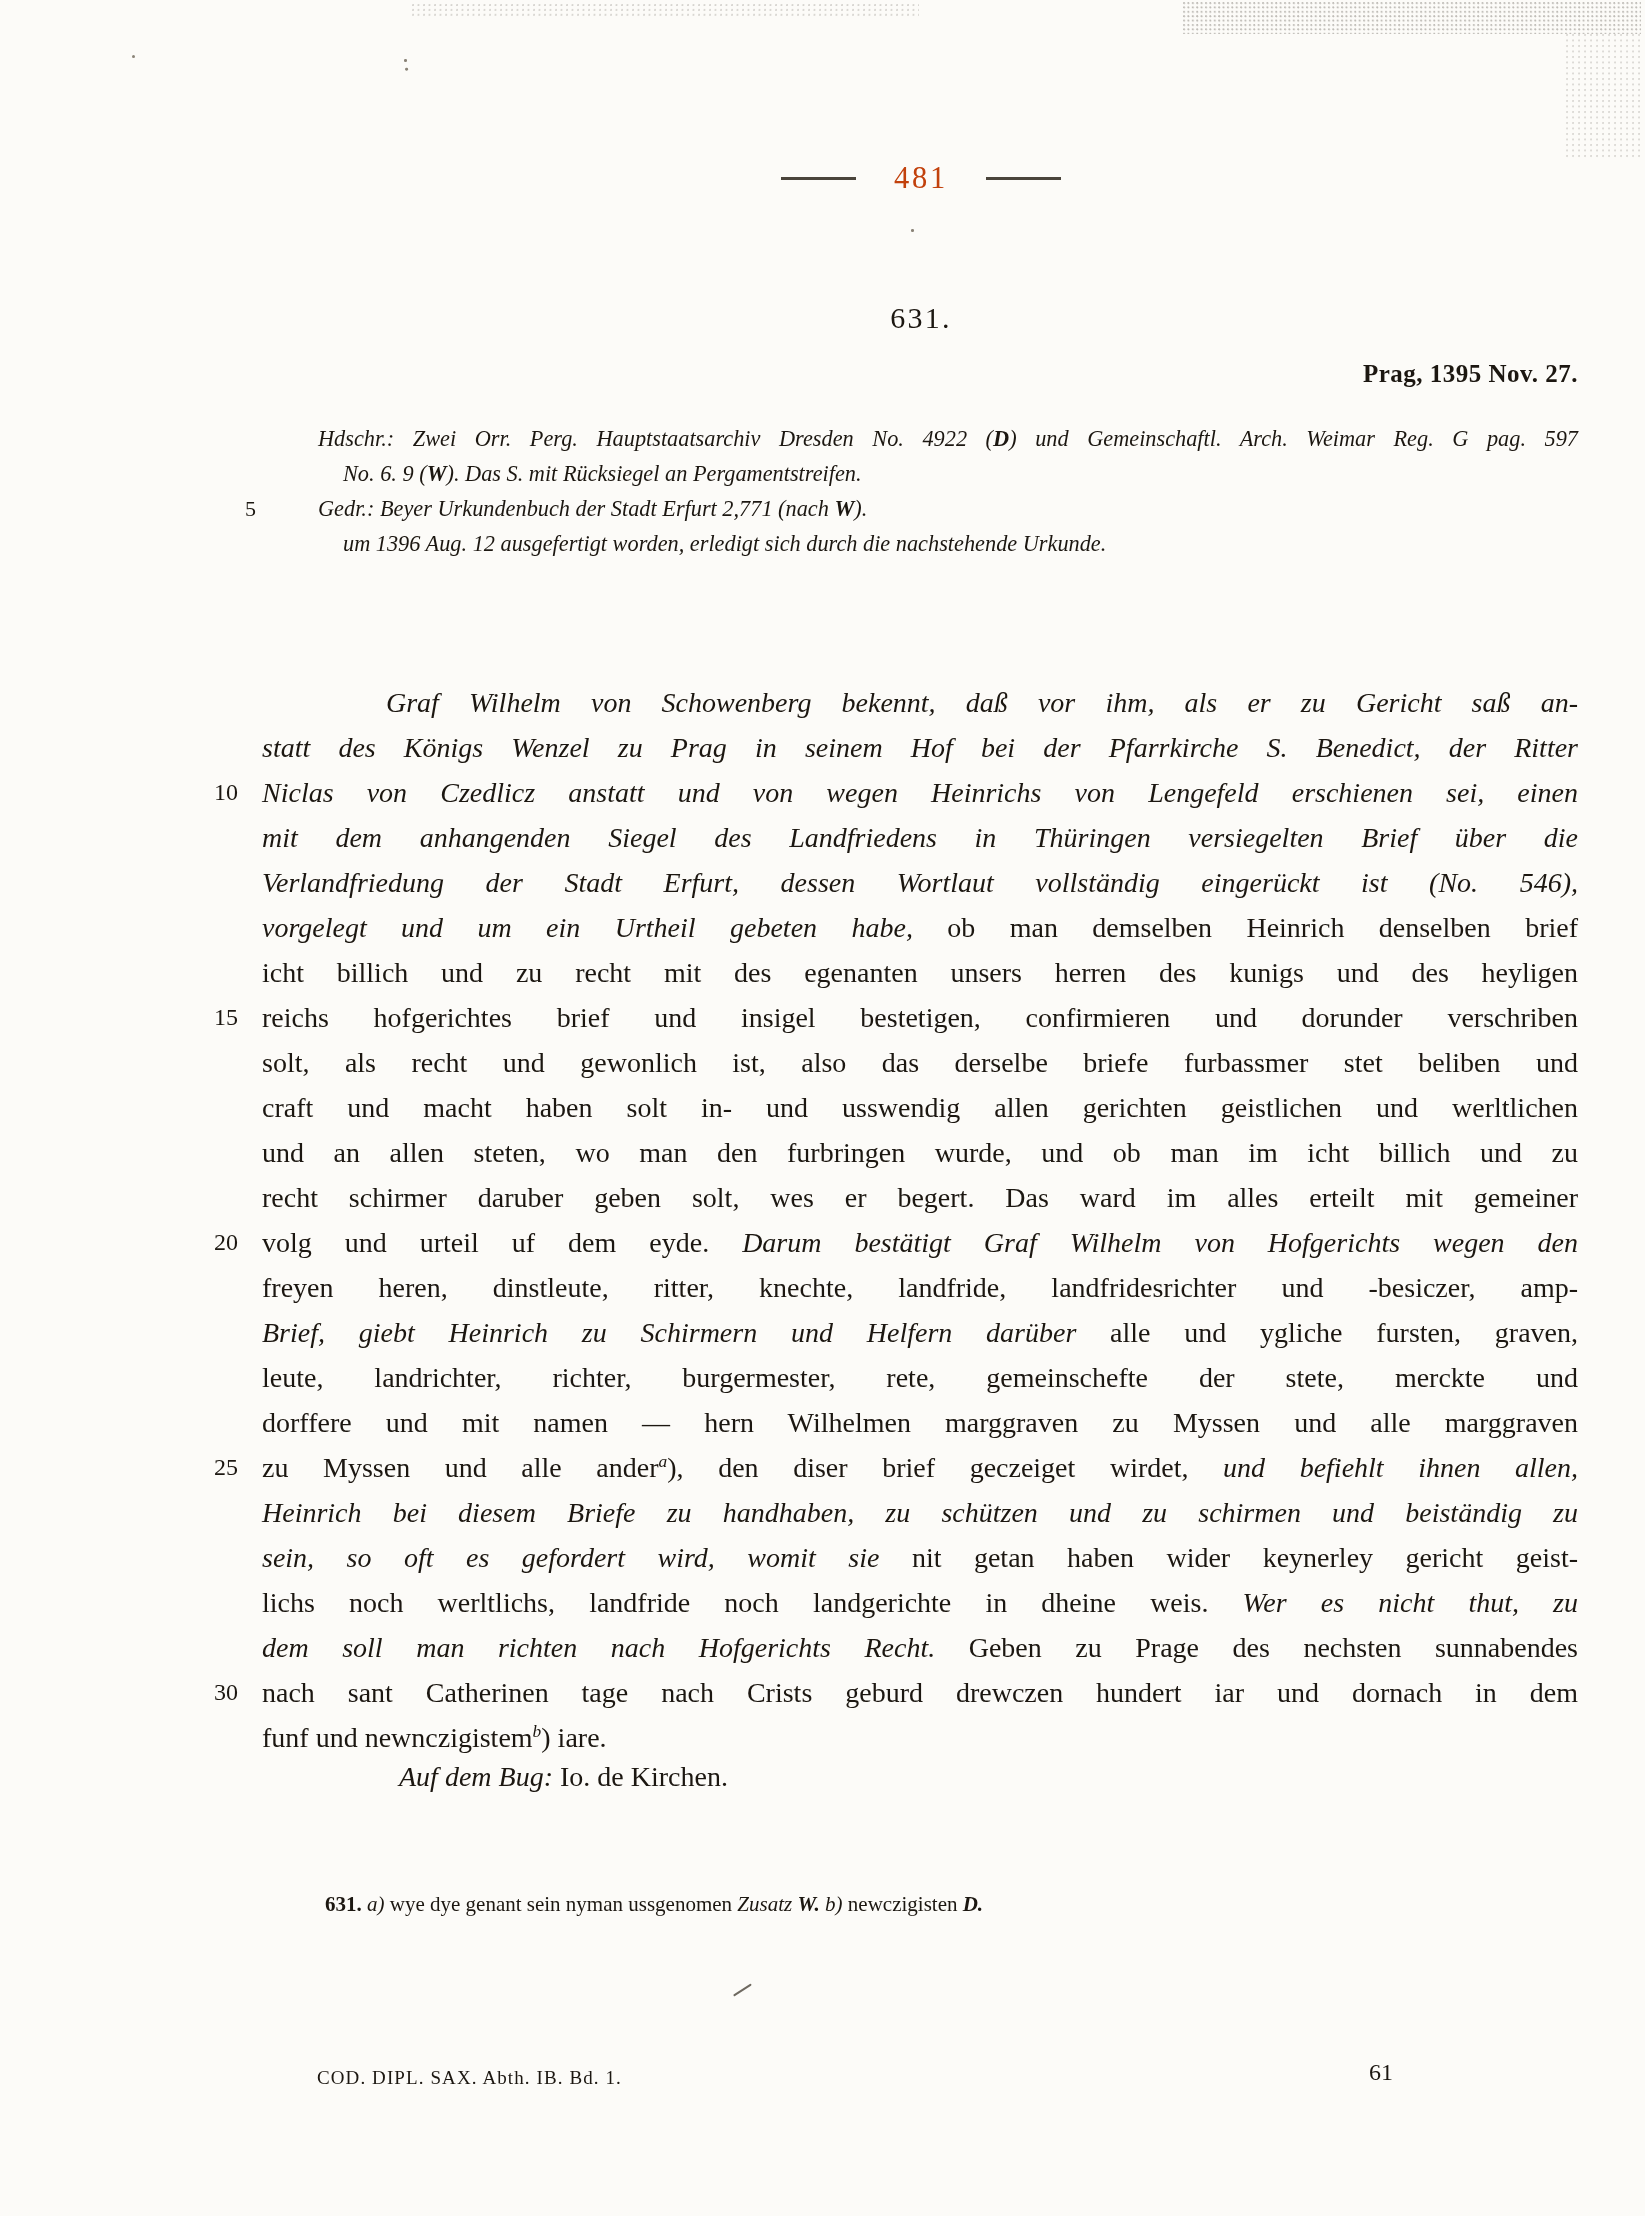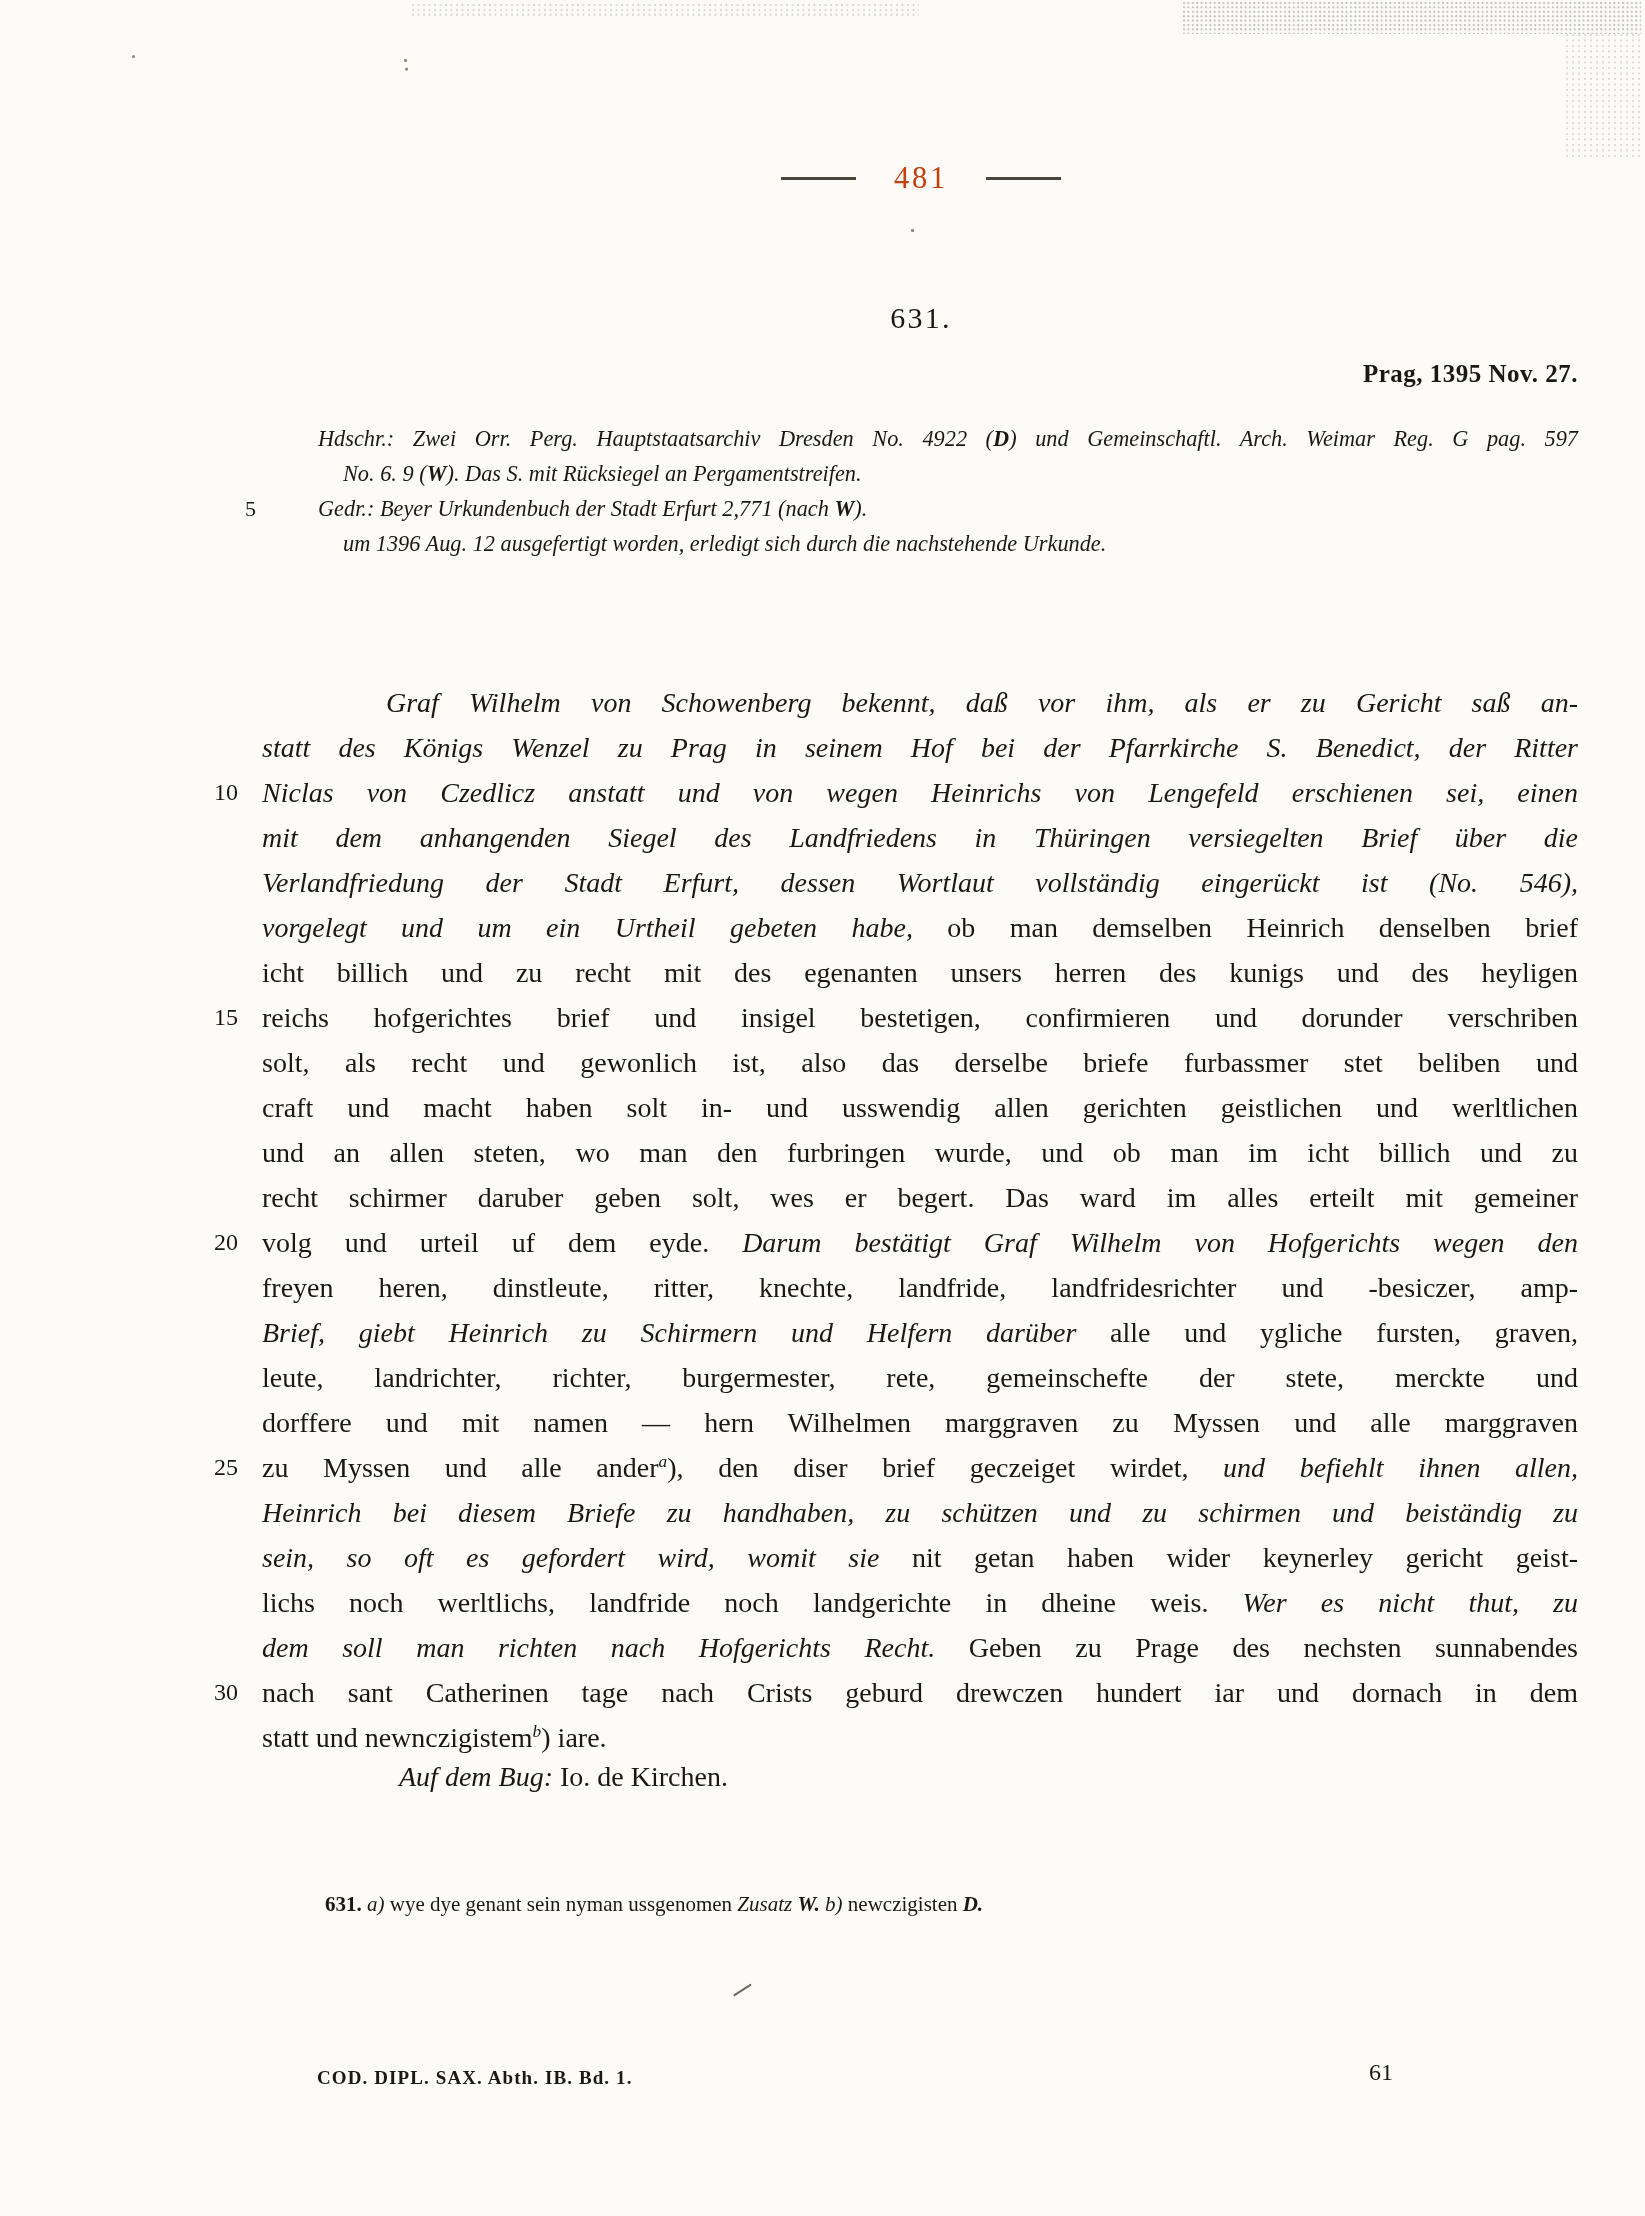--- a/index.html
+++ b/index.html
@@ -70,21 +70,21 @@
 
   
   .signature { position: absolute; top: 1754px; left: 262px; width: 1316px;
                font-size: 28px; line-height: 45px; }
   .sig { padding-left: 137px; font-family: Liberation Serif, serif; }
   .footnote { position: absolute; top: 1887px; left: 325px; width: 1260px;
               font-size: 21px; line-height: 34px; }
 
   
   .footer-left { position: absolute; top: 2067px; left: 317px;
-                 font-size: 19px; font-weight: bold; letter-spacing: 1.1px; }
+                 font-size: 19px; font-weight: normal; letter-spacing: 1.1px; }
   .footer-right { position: absolute; top: 2059px; left: 1369px; font-size: 24px; }
 </style>
 </head>
 <body>
 
 <div class="page">
 
   <div class="noise n1a"></div>
   <div class="noise n1b"></div>
   <div class="noise n2"></div>
@@ -125,21 +125,21 @@
       <div class="line jl"><span class="s-r">freyen heren, dinstleute, ritter, knechte, landfride, landfridesrichter und -besiczer, amp-</span></div>
       <div class="line jl"><span class="s-i">Brief, giebt Heinrich zu Schirmern und Helfern darüber </span><span class="s-r">alle und ygliche fursten, graven,</span></div>
       <div class="line jl"><span class="s-r">leute, landrichter, richter, burgermester, rete, gemeinschefte der stete, merckte und</span></div>
       <div class="line jl"><span class="s-r">dorffere und mit namen — hern Wilhelmen marggraven zu Myssen und alle marggraven</span></div>
       <div class="line jl"><span class="mnum">25</span><span class="s-r">zu Myssen und alle ander</span><span class="s-supi">a</span><span class="s-r">), den diser brief geczeiget wirdet, </span><span class="s-i">und befiehlt ihnen allen,</span></div>
       <div class="line jl"><span class="s-i">Heinrich bei diesem Briefe zu handhaben, zu schützen und zu schirmen und beiständig zu</span></div>
       <div class="line jl"><span class="s-i">sein, so oft es gefordert wird, womit sie </span><span class="s-r">nit getan haben wider keynerley gericht geist-</span></div>
       <div class="line jl"><span class="s-r">lichs noch werltlichs, landfride noch landgerichte in dheine weis.  </span><span class="s-i">Wer es nicht thut, zu</span></div>
       <div class="line jl"><span class="s-i">dem soll man richten nach Hofgerichts Recht.  </span><span class="s-r">Geben zu Prage des nechsten sunnabendes</span></div>
       <div class="line jl"><span class="mnum">30</span><span class="s-r">nach sant Catherinen tage nach Crists geburd drewczen hundert iar und dornach in dem</span></div>
-      <div class="line"><span class="s-r">statt und newnczigistem</span><span class="s-supi">b</span><span class="s-r">) iare.</span></div>
+      <div class="line"><span class="s-r">funf und newnczigistem</span><span class="s-supi">b</span><span class="s-r">) iare.</span></div>
     </section>
 
   <section class="signature">
       <div class="line sig"><span class="s-i">Auf dem Bug: </span><span class="s-r">Io. de Kirchen.</span></div>
     </section>
 
   <section class="footnote">
       <div class="line"><span class="s-b">631. </span><span class="s-i">a) </span><span class="s-r">wye dye genant sein nyman ussgenomen </span><span class="s-i">Zusatz </span><span class="s-bi">W.</span><span class="s-r">  </span><span class="s-i">b) </span><span class="s-r">newczigisten </span><span class="s-bi">D.</span></div>
     </section>
 

